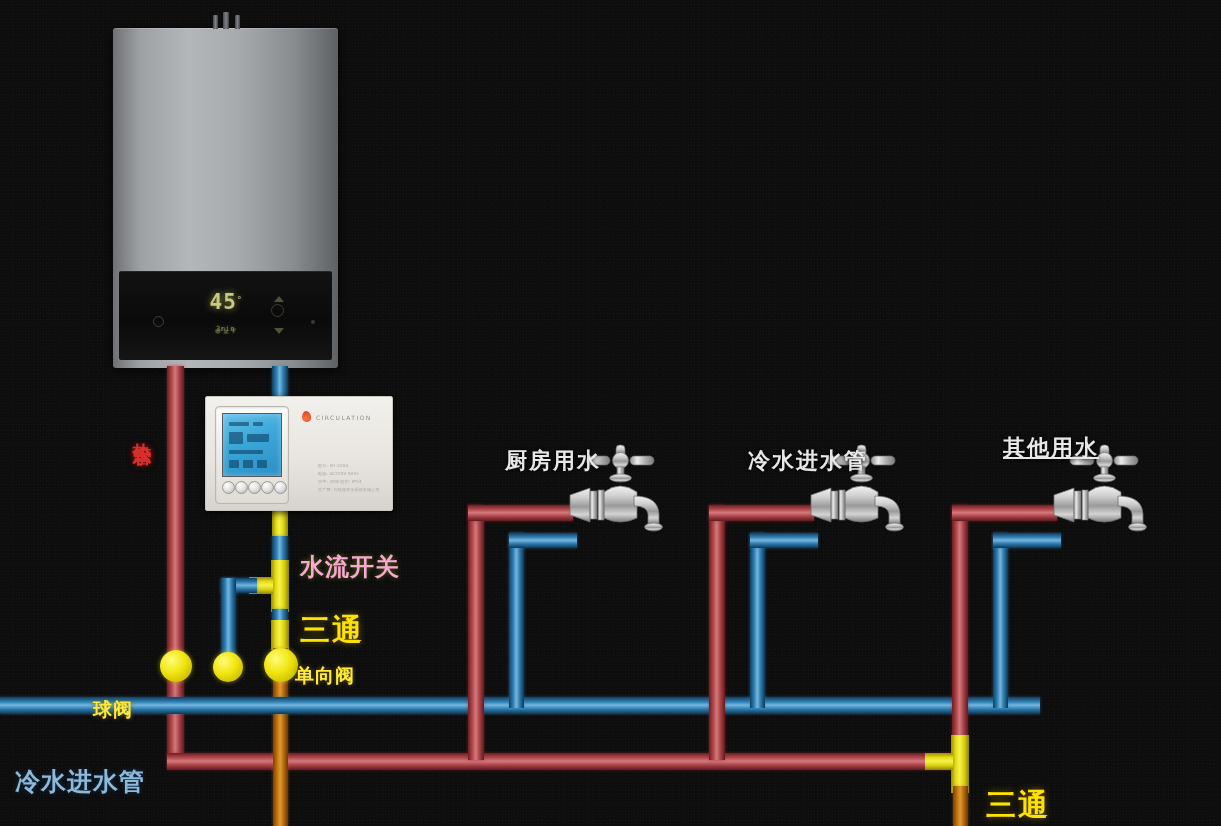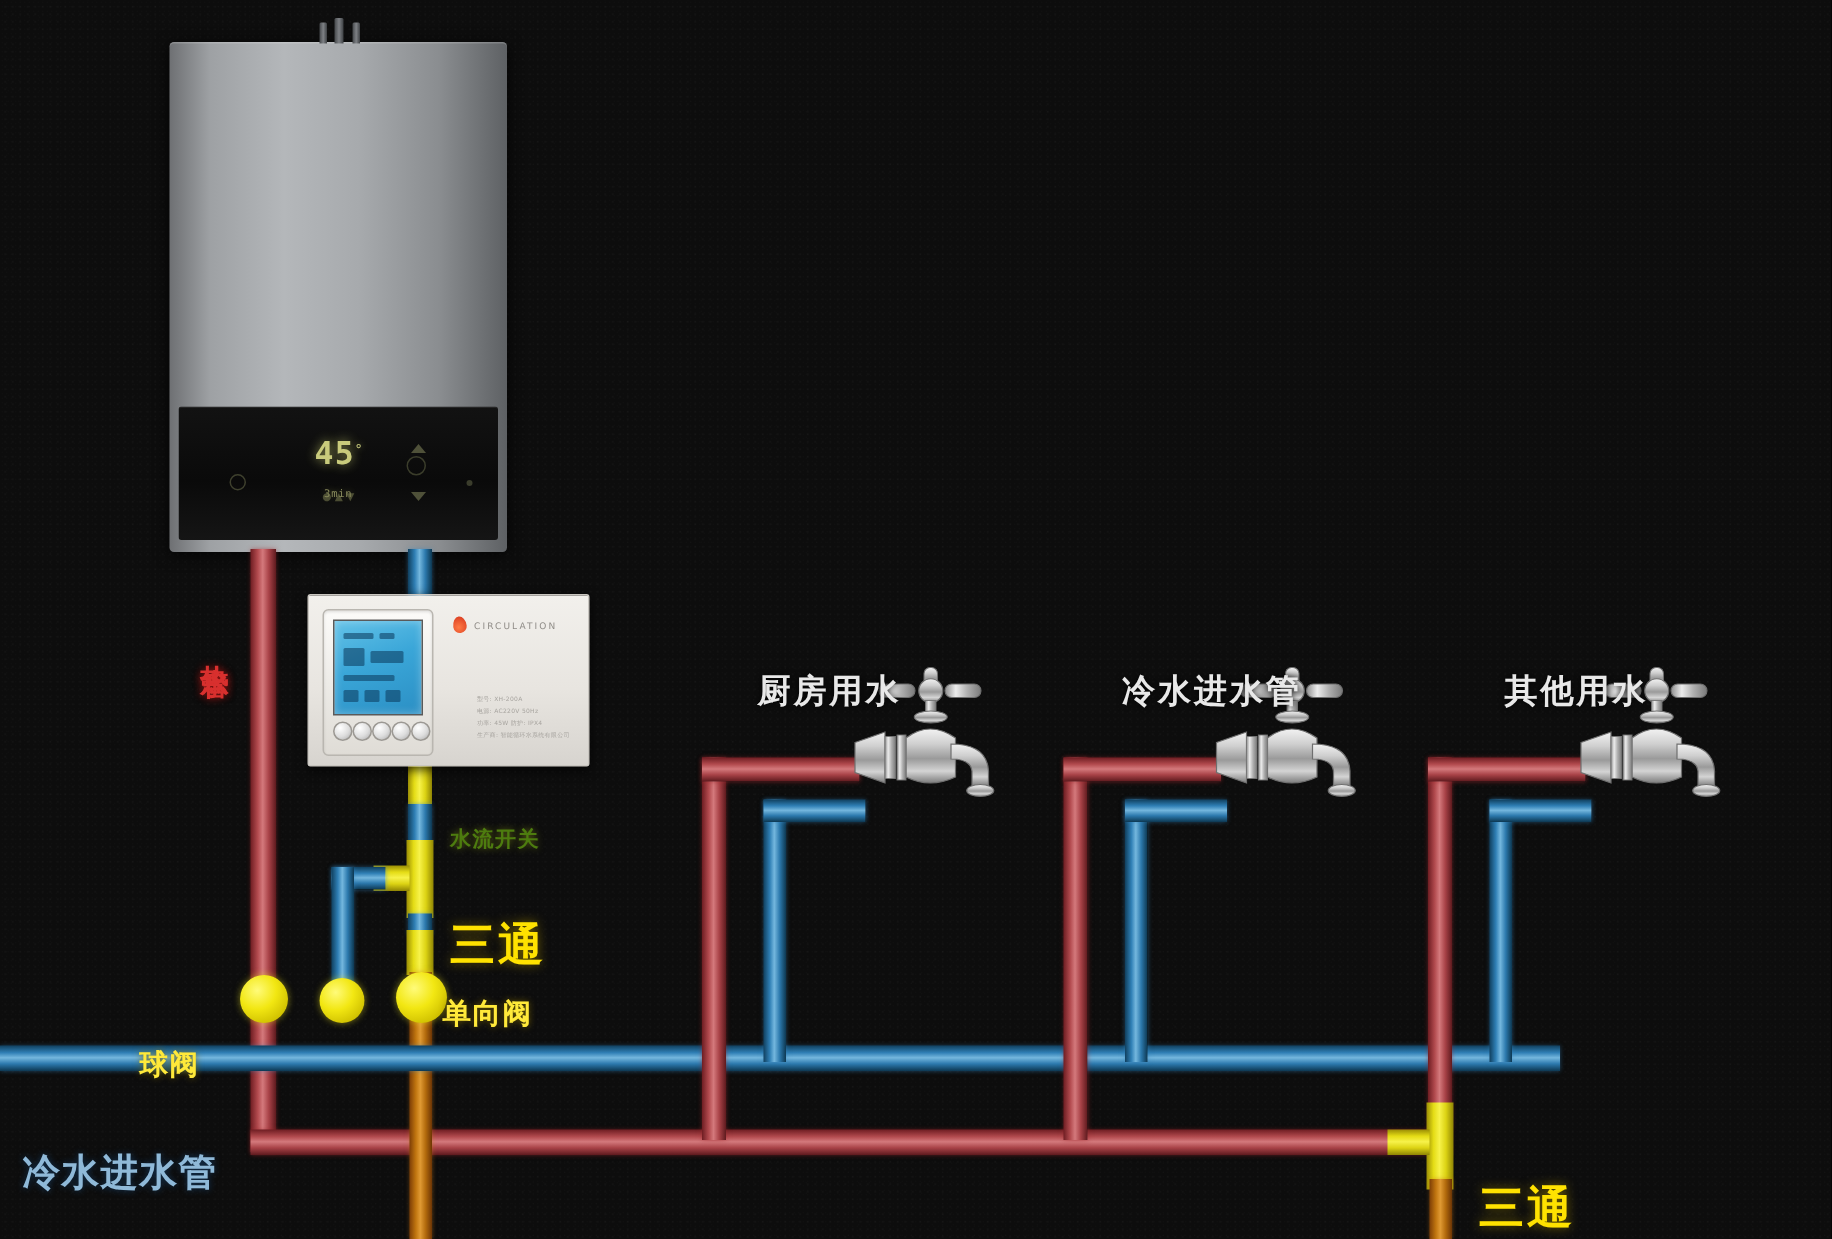--- a/index.html
+++ b/index.html
@@ -146,21 +146,21 @@
   }
   .lbl-yellow{
     color:#ffe93a;font-size:19px;font-weight:bold;letter-spacing:1px;
     text-shadow:0 0 5px rgba(120,100,0,.85);
   }
   .lbl-yellow-lg{
     color:#ffe200;font-size:30px;font-weight:bold;letter-spacing:2px;
     text-shadow:0 0 7px rgba(130,110,0,.9);
   }
   .lbl-yellow-green{
-    color:#4d7c0f;font-size:14px;font-weight:bold;letter-spacing:1px;
+    color:#f9a8d4;font-size:24px;font-weight:bold;letter-spacing:1px;
     text-shadow:0 0 5px rgba(110,120,20,.8);
   }
   .lbl-red-vert{
     color:#d8302e;font-size:19px;font-weight:bold;
     writing-mode:vertical-rl;text-orientation:upright;
     letter-spacing:2px;
     text-shadow:0 0 6px rgba(140,20,18,.9);
   }
   .lbl-blue{
     color:#8fb9d8;font-size:25px;font-weight:bold;letter-spacing:1px;
@@ -348,14 +348,14 @@
   <div class="lbl lbl-yellow" style="left:93px;top:654px;">球阀</div>
 
   <div class="lbl lbl-blue" style="left:15px;top:722px;">冷水进水管</div>
 
   <div class="lbl lbl-yellow-lg" style="left:986px;top:742px;">三通</div>
 
   <div class="lbl lbl-white" style="left:505px;top:403px;">厨房用水</div>
 
   <div class="lbl lbl-white" style="left:748px;top:403px;">冷水进水管</div>
 
-  <div class="lbl lbl-white" style="left:1003px;top:403px;">其他用水</div>
+  <div class="lbl lbl-white" style="left:1003px;top:390px;text-decoration:underline;">其他用水</div>
 </div>
 
 </body></html>

